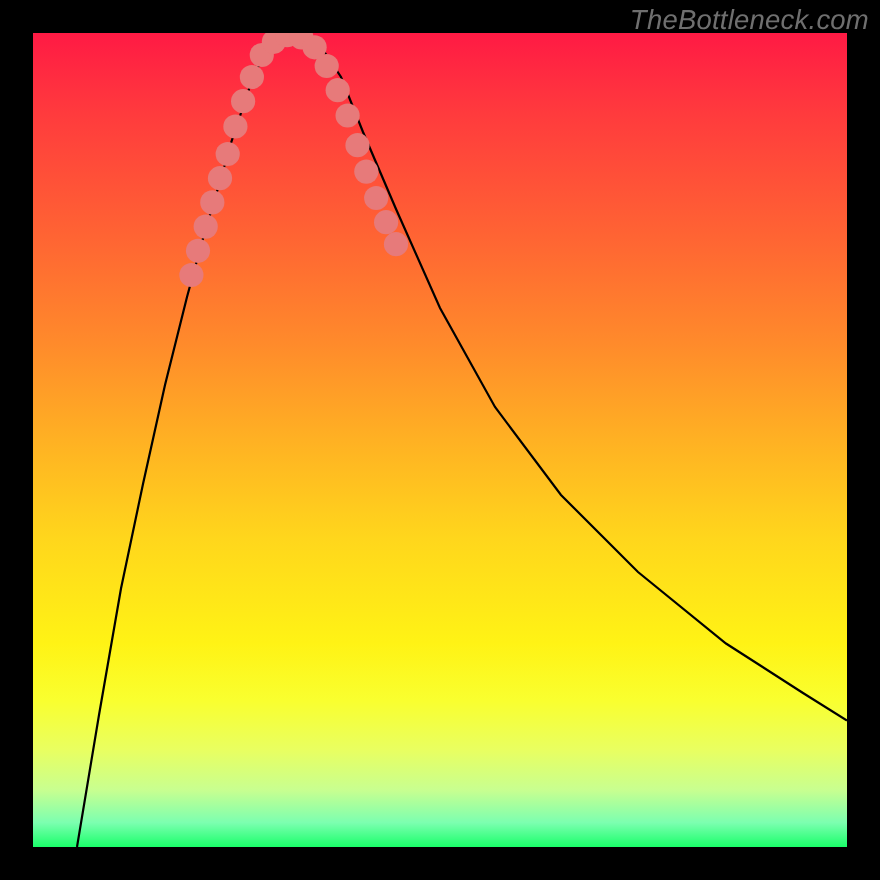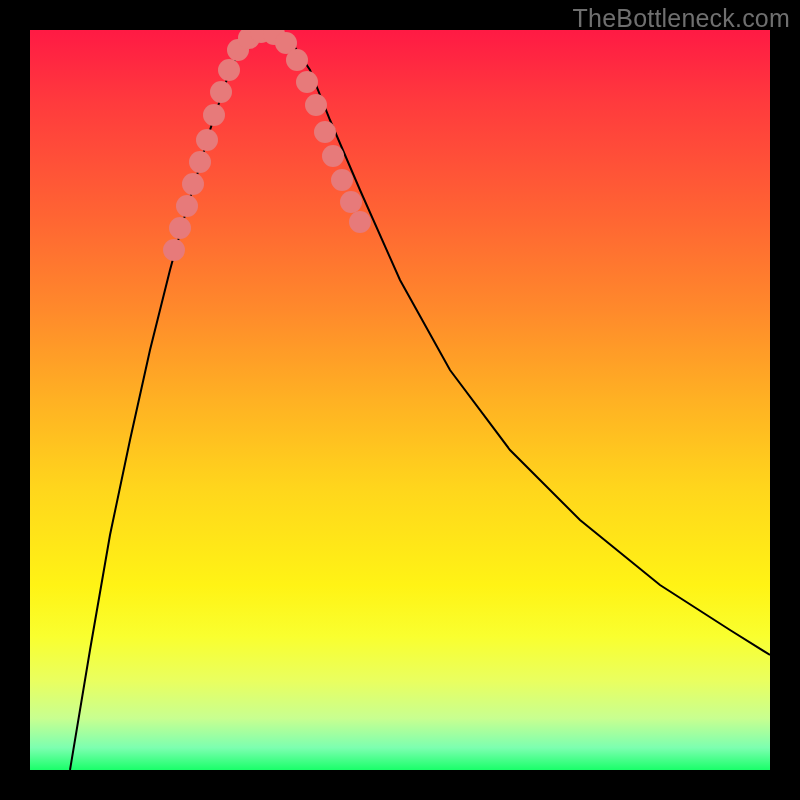--- a/index.html
+++ b/index.html
@@ -11,20 +11,21 @@
     overflow: hidden;
     font-family: Arial, Helvetica, sans-serif;
   }
   .frame {
     position: absolute;
     top: 0;
     left: 0;
     width: 800px;
     height: 800px;
     background: #000;
+    font-style: italic;
   }
   .gradient-area {
     position: absolute;
     
     top: 30px;
     left: 30px;
     width: 740px;
     height: 740px;
     background: linear-gradient(
       to bottom,

